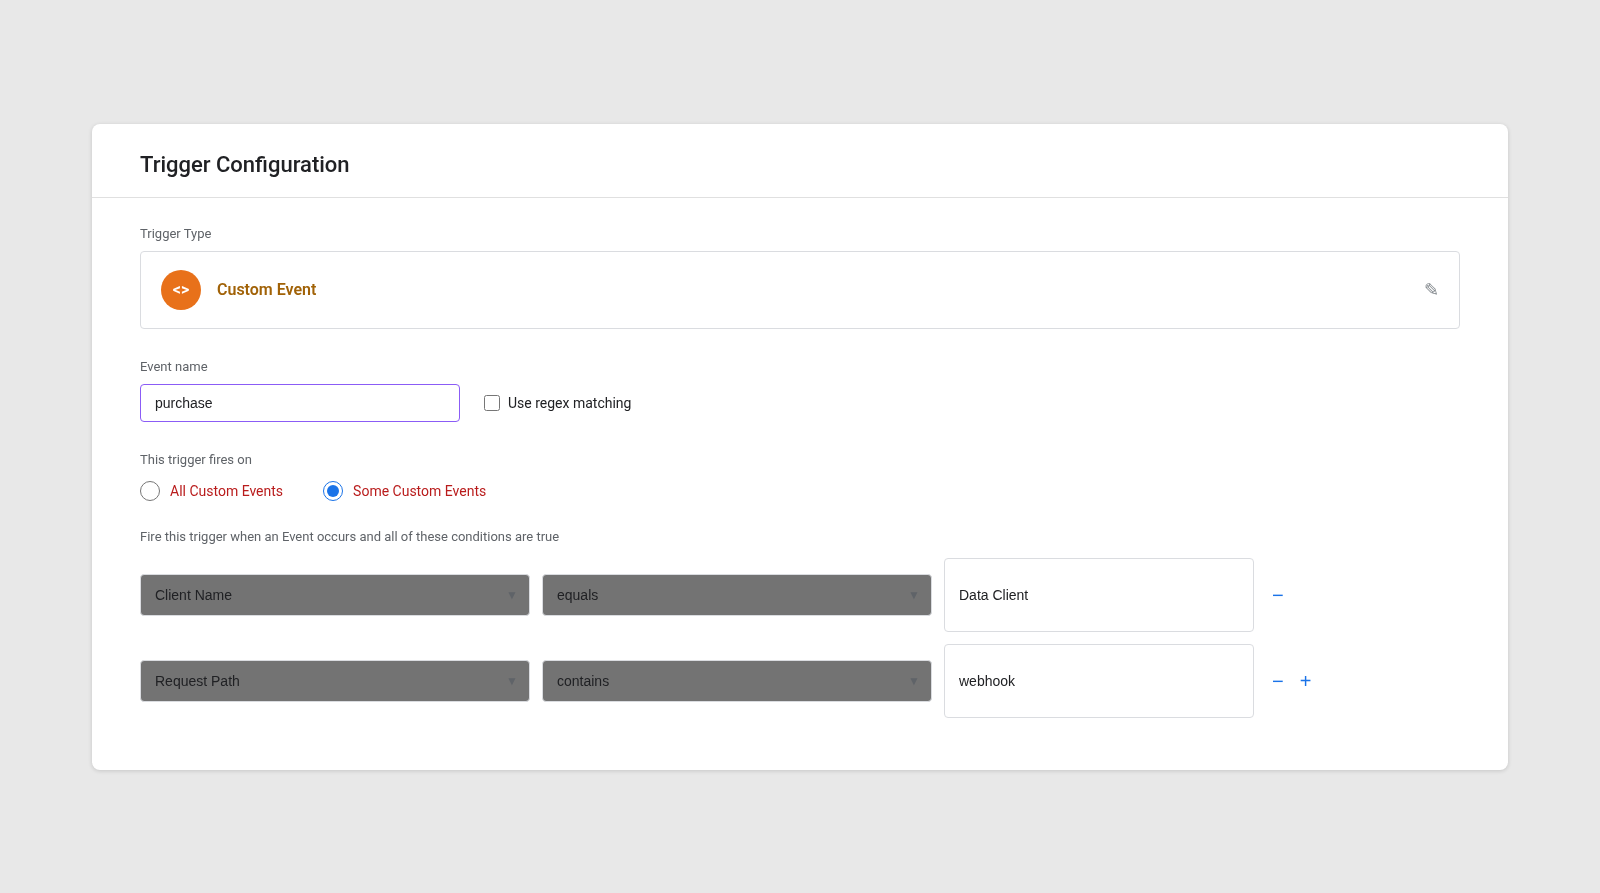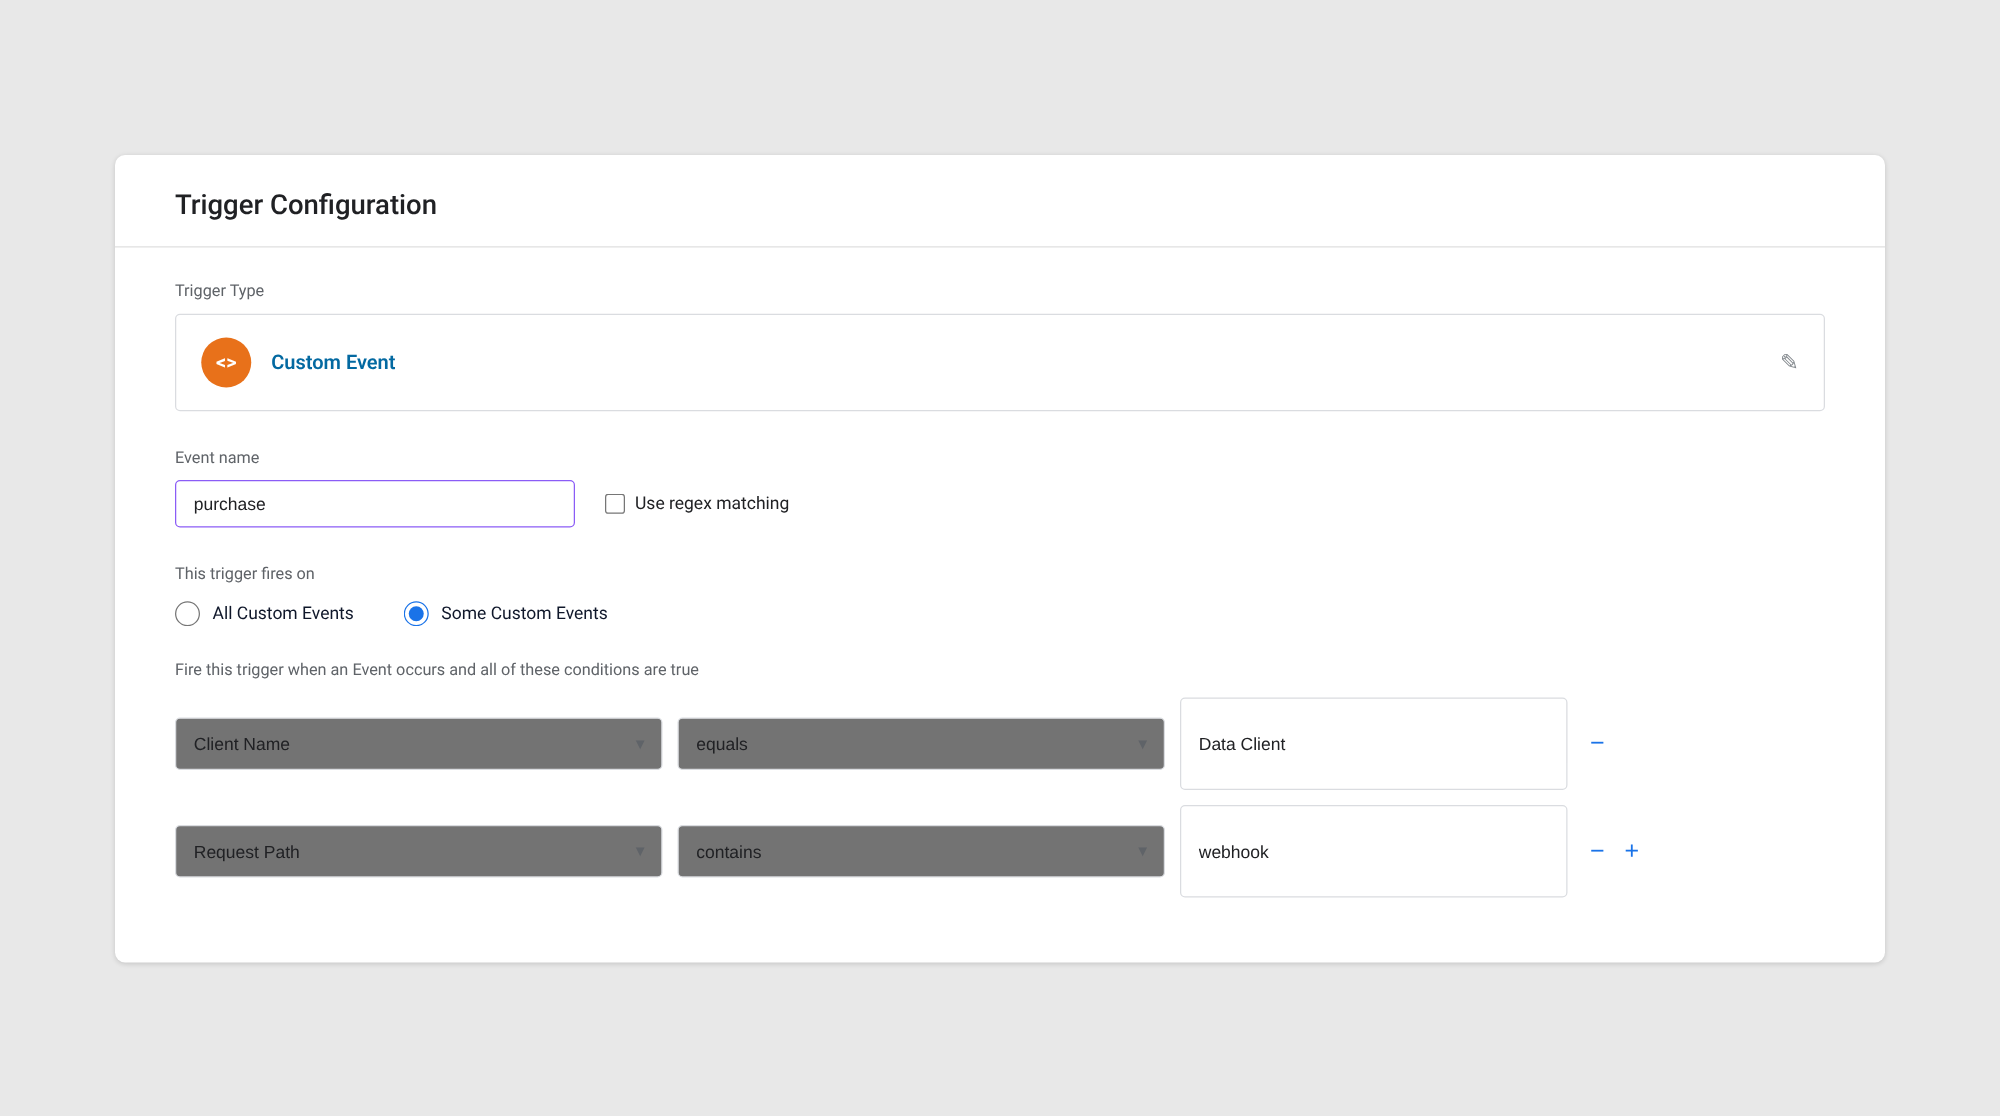--- a/index.html
+++ b/index.html
@@ -75,21 +75,21 @@
       justify-content: center;
       color: #ffffff;
       font-size: 16px;
       font-weight: 700;
       flex-shrink: 0;
     }
 
     .trigger-type-name {
       font-size: 16px;
       font-weight: 600;
-      color: #0369a1;
+      color: #a16207;
     }
 
     .edit-icon {
       color: #80868b;
       font-size: 18px;
       cursor: pointer;
     }
 
     .form-section {
       margin-bottom: 30px;
@@ -154,21 +154,21 @@
 
     .radio-option input[type="radio"] {
       width: 20px;
       height: 20px;
       accent-color: #1a73e8;
       cursor: pointer;
     }
 
     .radio-label {
       font-size: 14px;
-      color: #0f172a;
+      color: #b91c1c;
     }
 
     .conditions-section {
       margin-top: 10px;
     }
 
     .conditions-description {
       font-size: 13px;
       color: #5f6368;
       margin-bottom: 14px;

